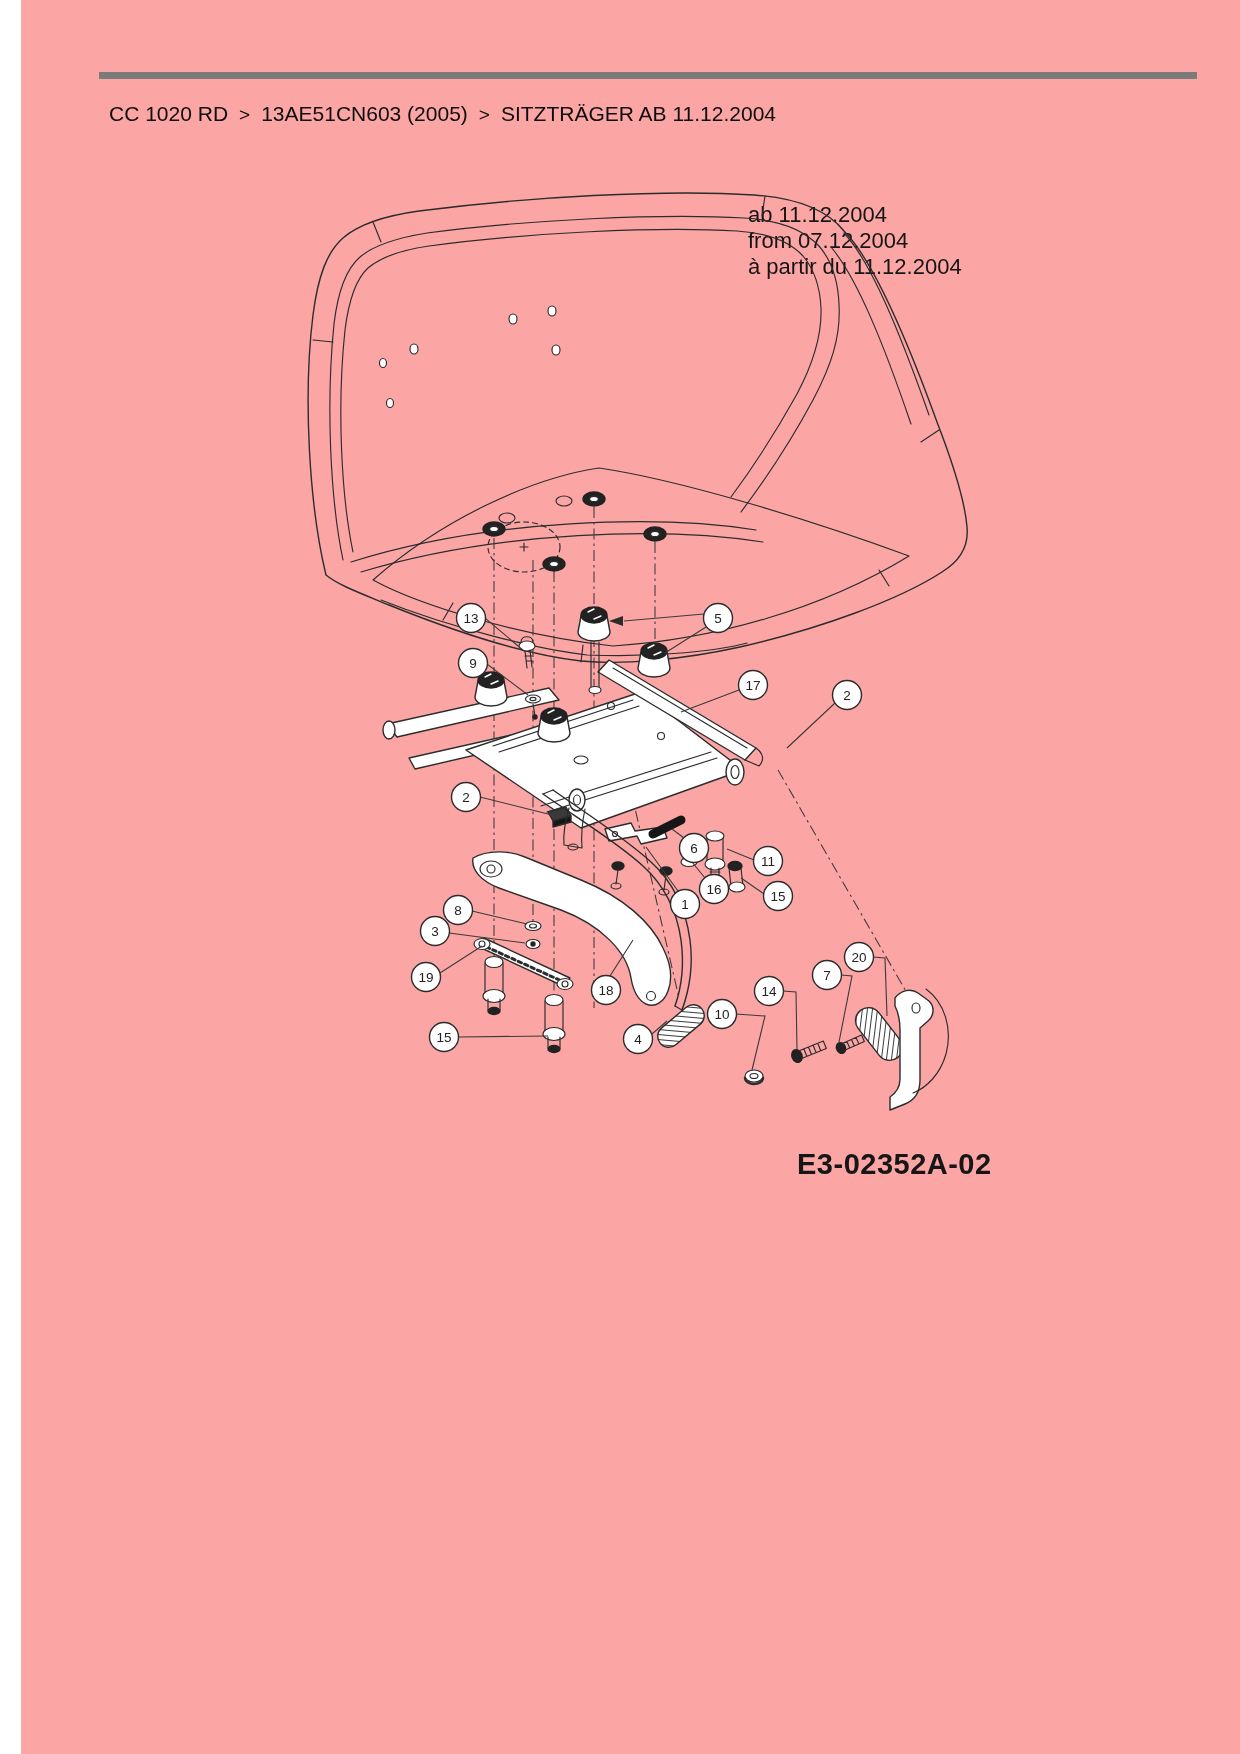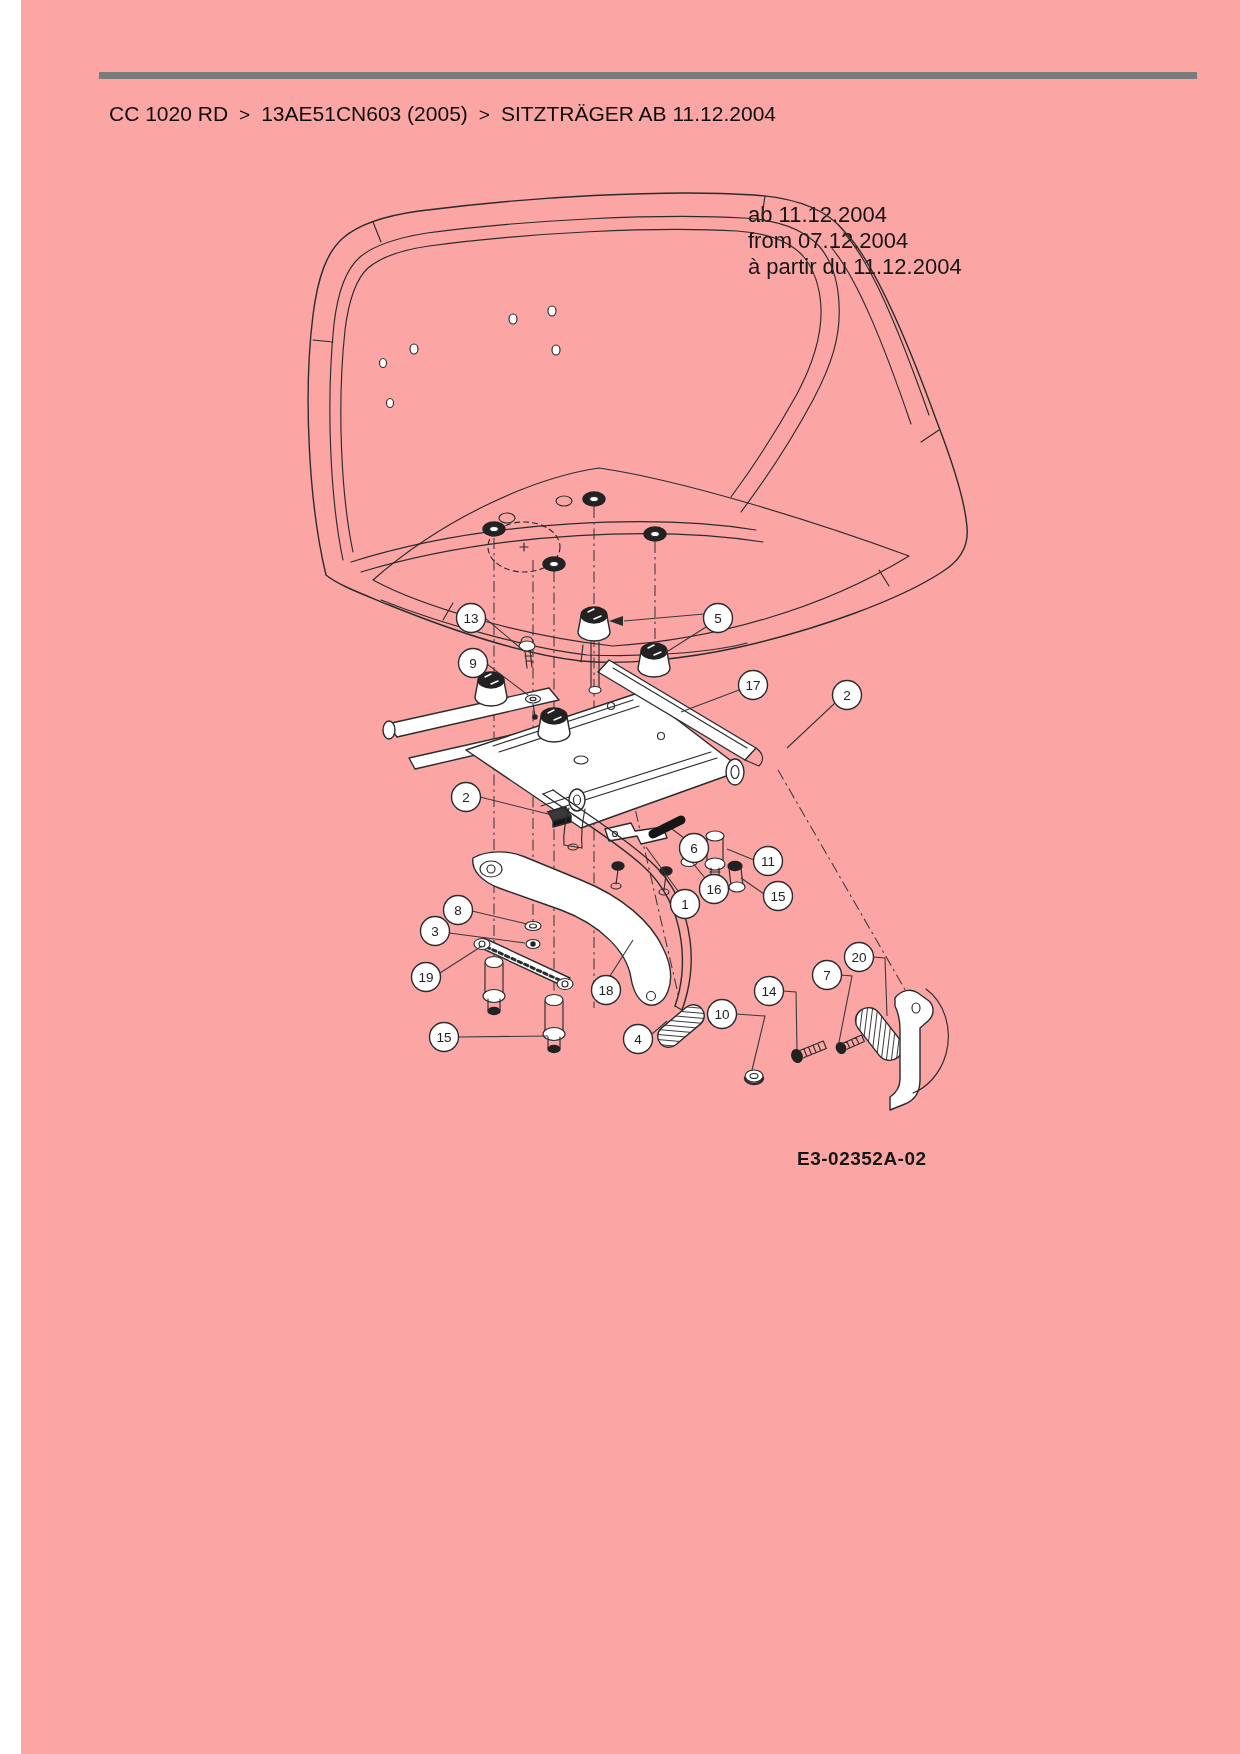--- a/index.html
+++ b/index.html
@@ -2,21 +2,21 @@
 <html><head>
 <meta charset="utf-8">
 <style>
   html,body{margin:0;padding:0;background:#ffffff;}
   .page{position:relative;width:1240px;height:1754px;background:#fca5a5;overflow:hidden;
         font-family:"Liberation Sans",sans-serif;color:#111;margin-left:21px;}
   .top-rule{position:absolute;left:78px;top:72px;width:1098px;height:7px;background:#7b7b7b;}
   .breadcrumb{position:absolute;left:88px;top:102px;font-size:21px;color:#0d0d0d;white-space:nowrap;}
   .breadcrumb .sep{margin:0 11px;font-size:19px;}
   .validity{position:absolute;left:727px;top:202px;font-size:22px;line-height:26px;color:#151515;}
-  .diagram-code{position:absolute;left:776px;top:1148px;font-size:19px;font-weight:bold;
+  .diagram-code{position:absolute;left:776px;top:1148px;font-size:29px;font-weight:bold;
                 letter-spacing:0.5px;color:#161616;}
   svg.art{position:absolute;left:0;top:0;}
   .ink{stroke:#2c2c2c;fill:none;stroke-width:1.4;stroke-linecap:round;stroke-linejoin:round;}
   .thin{stroke-width:1.15;}
   .wfill{fill:#ffffff;}
   .dark{fill:#222222;stroke:#222222;}
   .cline{stroke:#3a3a3a;fill:none;stroke-width:1.05;stroke-dasharray:11 4 2.5 4;}
   .leader{stroke:#3a3a3a;fill:none;stroke-width:1.1;}
   .balloon{fill:#ffffff;stroke:#2c2c2c;stroke-width:1.4;}
   .balloon-num{font-family:"Liberation Sans",sans-serif;font-size:13.5px;fill:#222;text-anchor:middle;}

